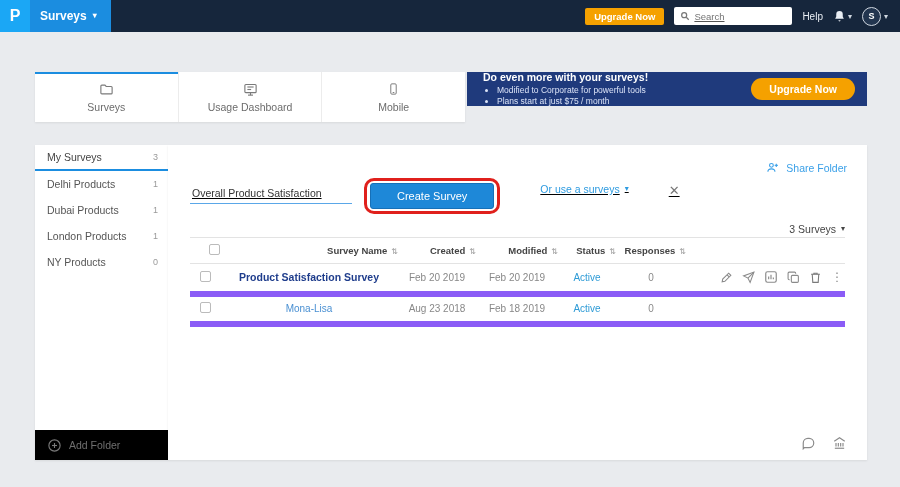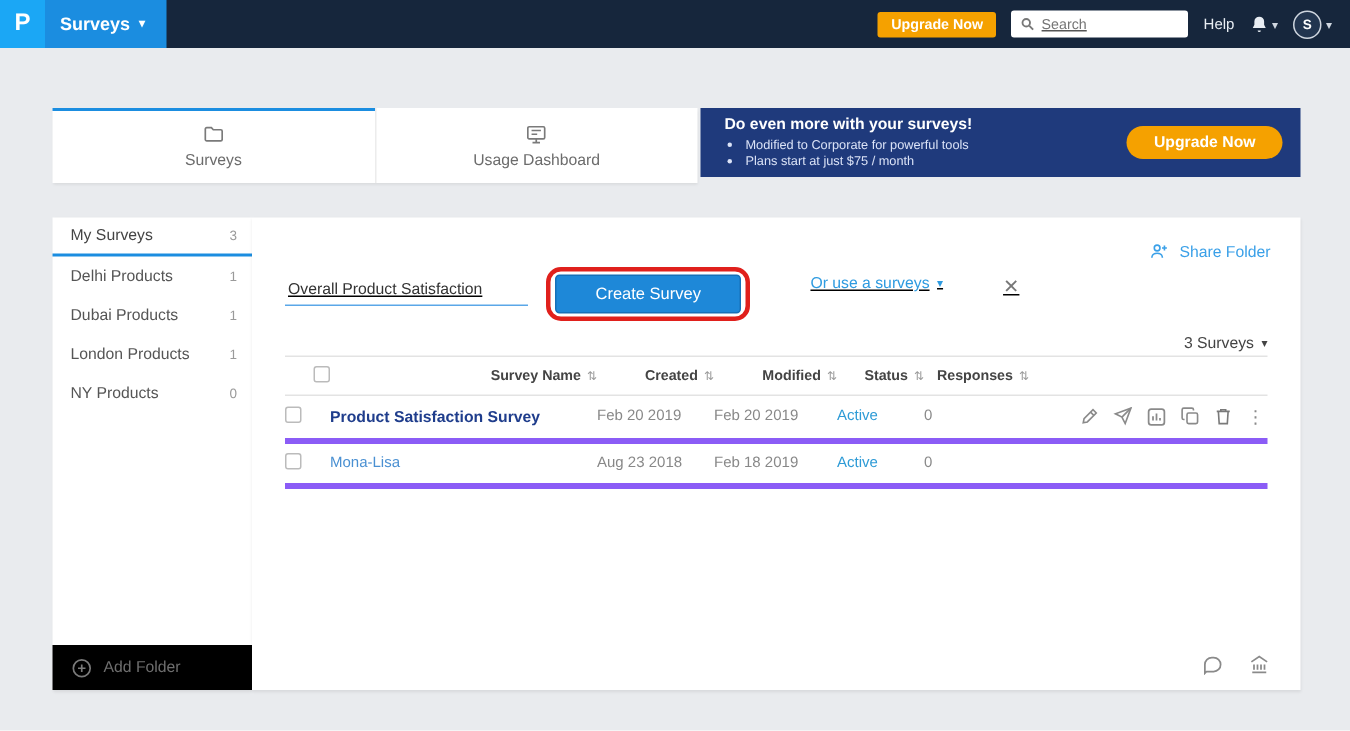--- a/index.html
+++ b/index.html
@@ -22,21 +22,21 @@
   .caret-light { color:#cfd6df; font-size:8px; }
 
   
   .tabstrip { position:absolute; left:35px; top:72px; width:430px; height:50px; background:#fff; display:flex; box-shadow:0 1px 2px rgba(0,0,0,.08); }
   .tab { flex:1; display:flex; flex-direction:column; align-items:center; justify-content:center; gap:4px; border-right:1px solid #ececec; cursor:pointer; position:relative; color:#6c6c6c; }
   .tab:last-child { border-right:none; }
   .tab.active::before { content:""; position:absolute; top:0; left:0; right:0; height:2px; background:#1b8de0; }
   .tab-label { font-size:10.5px; color:#6c6c6c; }
 
   
-  .promo { position:absolute; left:467px; top:72px; width:400px; height:46px; background:#1f3a7c; color:#fff; display:flex; align-items:center; padding:0 12px 0 16px; }
+  .promo { position:absolute; left:467px; top:72px; width:400px; height:34px; background:#1f3a7c; color:#fff; display:flex; align-items:center; padding:0 12px 0 16px; }
   .promo-texts { display:flex; flex-direction:column; gap:2px; }
   .promo-title { font-size:10.5px; font-weight:bold; }
   .promo-bullets { list-style:disc; margin-left:14px; }
   .promo-bullets li { font-size:8.5px; color:#dbe3f7; line-height:1.3; }
   .promo-cta { margin-left:auto; background:#f5a100; color:#fff; border:none; border-radius:12px; font-size:10.5px; font-weight:bold; padding:5px 18px; cursor:pointer; }
 
   
   .sidebar { position:absolute; left:35px; top:145px; width:133px; height:315px; background:#fff; box-shadow:0 1px 2px rgba(0,0,0,.08); }
   .side-item { height:26px; display:flex; align-items:center; padding:0 10px 0 12px; font-size:10.5px; color:#555; cursor:pointer; }
   .side-item.active { border-bottom:2px solid #1b8de0; color:#444; }
@@ -57,21 +57,21 @@
 
   .surveys-count { position:absolute; top:78px; right:22px; color:#444; font-size:10.5px; display:flex; align-items:center; gap:5px; cursor:pointer;text-align:right; }
 
   
   .table-wrap { position:absolute; top:92px; left:22px; right:22px; }
   table { width:100%; border-collapse:collapse; table-layout:fixed; }
   col.c-check { width:30px; } col.c-name { width:178px; } col.c-created { width:78px; }
   col.c-modified { width:82px; } col.c-status { width:58px; } col.c-resp { width:70px; } col.c-actions { width:auto; }
   thead th { border-top:1px solid #e3e3e3; border-bottom:1px solid #e3e3e3; height:26px; font-size:9.5px; color:#444; text-align:right; font-weight:bold; }
   .sort-glyph { color:#9a9a9a; font-size:8px; margin-left:4px; font-weight:normal; }
-  tbody td { height:30px; border-bottom:4px solid #8b5cf6; font-size:10px; color:#888; }
+  tbody td { height:30px; border-bottom:6px solid #8b5cf6; font-size:10px; color:#888;text-align:center; }
   .cb { width:11px; height:11px; border:1px solid #bbb; border-radius:2px; background:#fff; cursor:pointer; display:inline-block; }
   .name-primary { color:#1f3d8c; font-weight:bold; font-size:10.5px; cursor:pointer; }
   .name-link { color:#4a90d2; font-size:10px; cursor:pointer; }
   .status-active { color:#2e9bd6; }
   .resp-val { color:#8a8a8a; }
   .row-actions { display:flex; align-items:center; justify-content:flex-end; gap:9px; padding-right:2px; color:#8a8a8a; }
   .icon-btn { cursor:pointer; display:flex; align-items:center; color:#8a8a8a; }
   .kebab { font-size:12px; color:#8a8a8a; cursor:pointer; letter-spacing:0; }
 
   .panel-bottom-icons { position:absolute; bottom:10px; right:20px; display:flex; gap:16px; color:#8a8a8a; }
@@ -128,20 +128,29 @@
     <span>
       <svg width="17" height="15" viewBox="0 0 24 24" fill="none" stroke="#7a7a7a" stroke-width="1.8">
           <rect x="3" y="4" width="18" height="13" rx="1.5"></rect>
           <line x1="7" y1="8" x2="17" y2="8"></line>
           <line x1="7" y1="12" x2="13" y2="12"></line>
           <line x1="12" y1="17" x2="12" y2="21"></line>
           <line x1="8" y1="21" x2="16" y2="21"></line>
         </svg>
     </span>
     <span class="tab-label">Usage Dashboard</span>
+  </div>
+  <div class="tab">
+    <span>
+      <svg width="13" height="16" viewBox="0 0 24 24" fill="none" stroke="#7a7a7a" stroke-width="1.8">
+          <rect x="7" y="2.5" width="10" height="19" rx="2"></rect>
+          <line x1="10.5" y1="18.5" x2="13.5" y2="18.5"></line>
+        </svg>
+    </span>
+    <span class="tab-label">Mobile</span>
   </div>
 </div>
 
 <div class="promo">
   <div class="promo-texts">
     <div class="promo-title">Do even more with your surveys!</div>
     <ul class="promo-bullets">
       <li>Modified to Corporate for powerful tools</li>
       <li>Plans start at just $75 / month</li>
     </ul>

